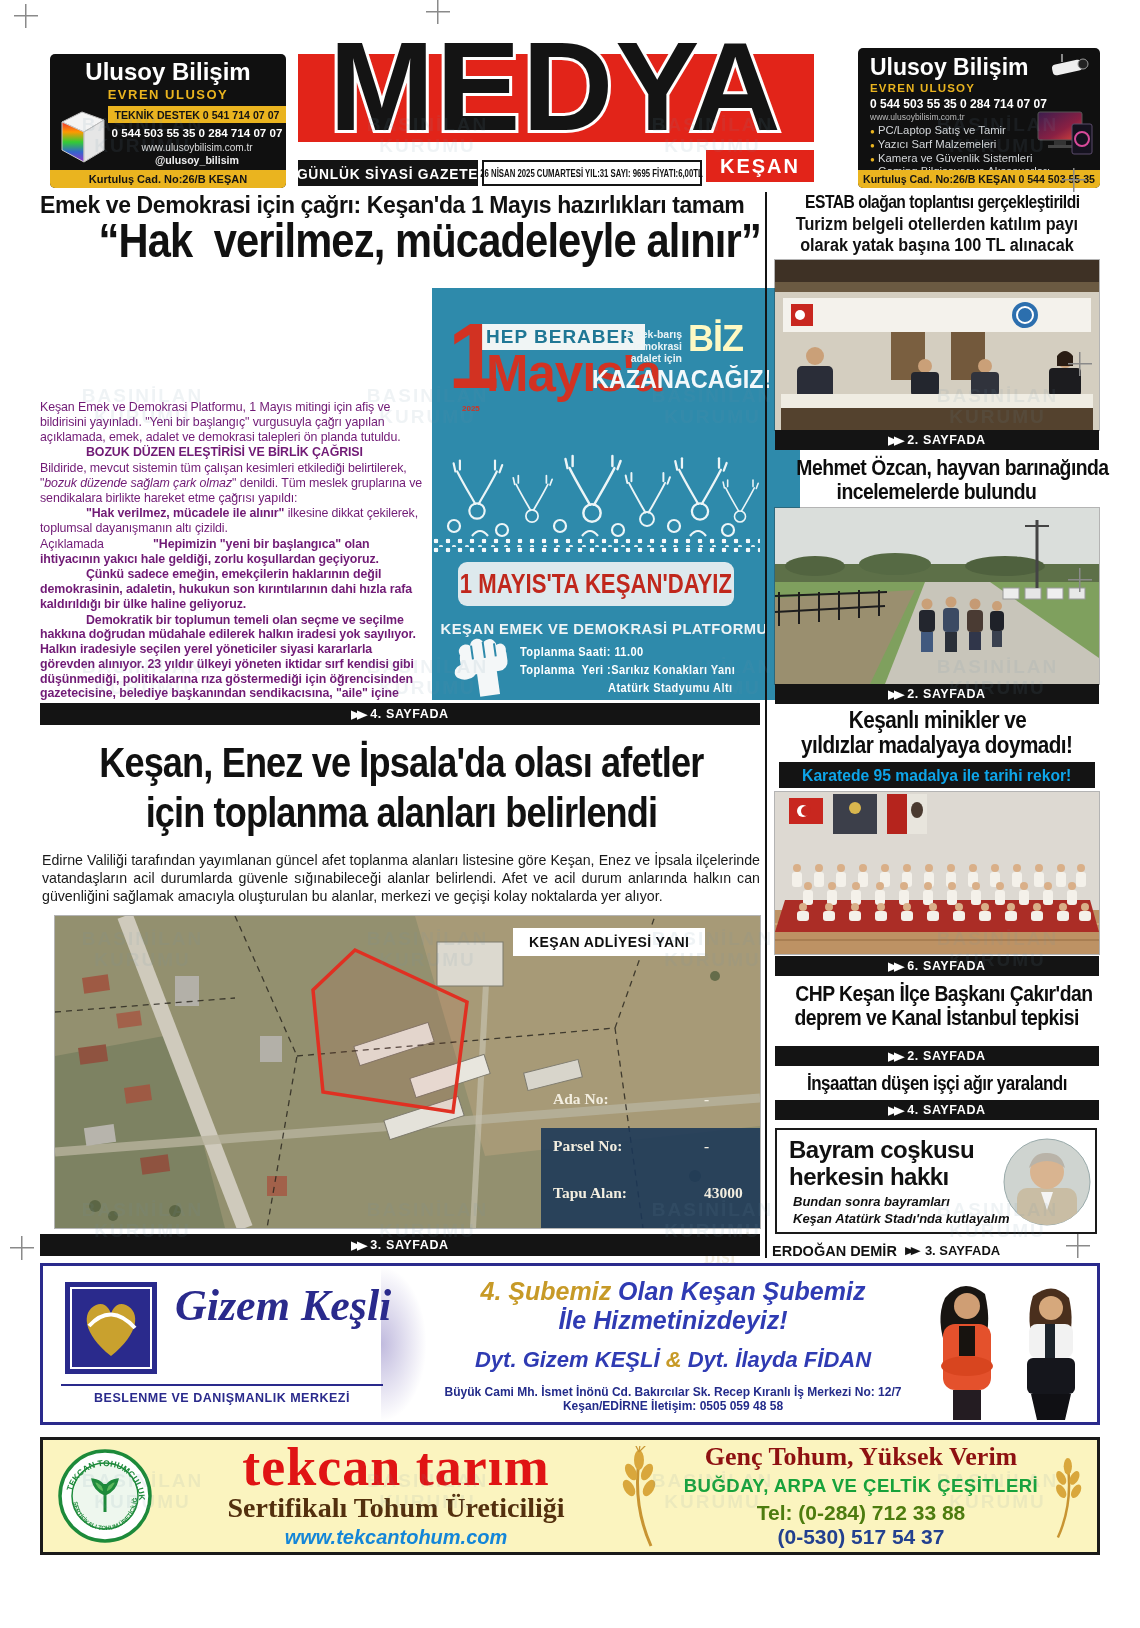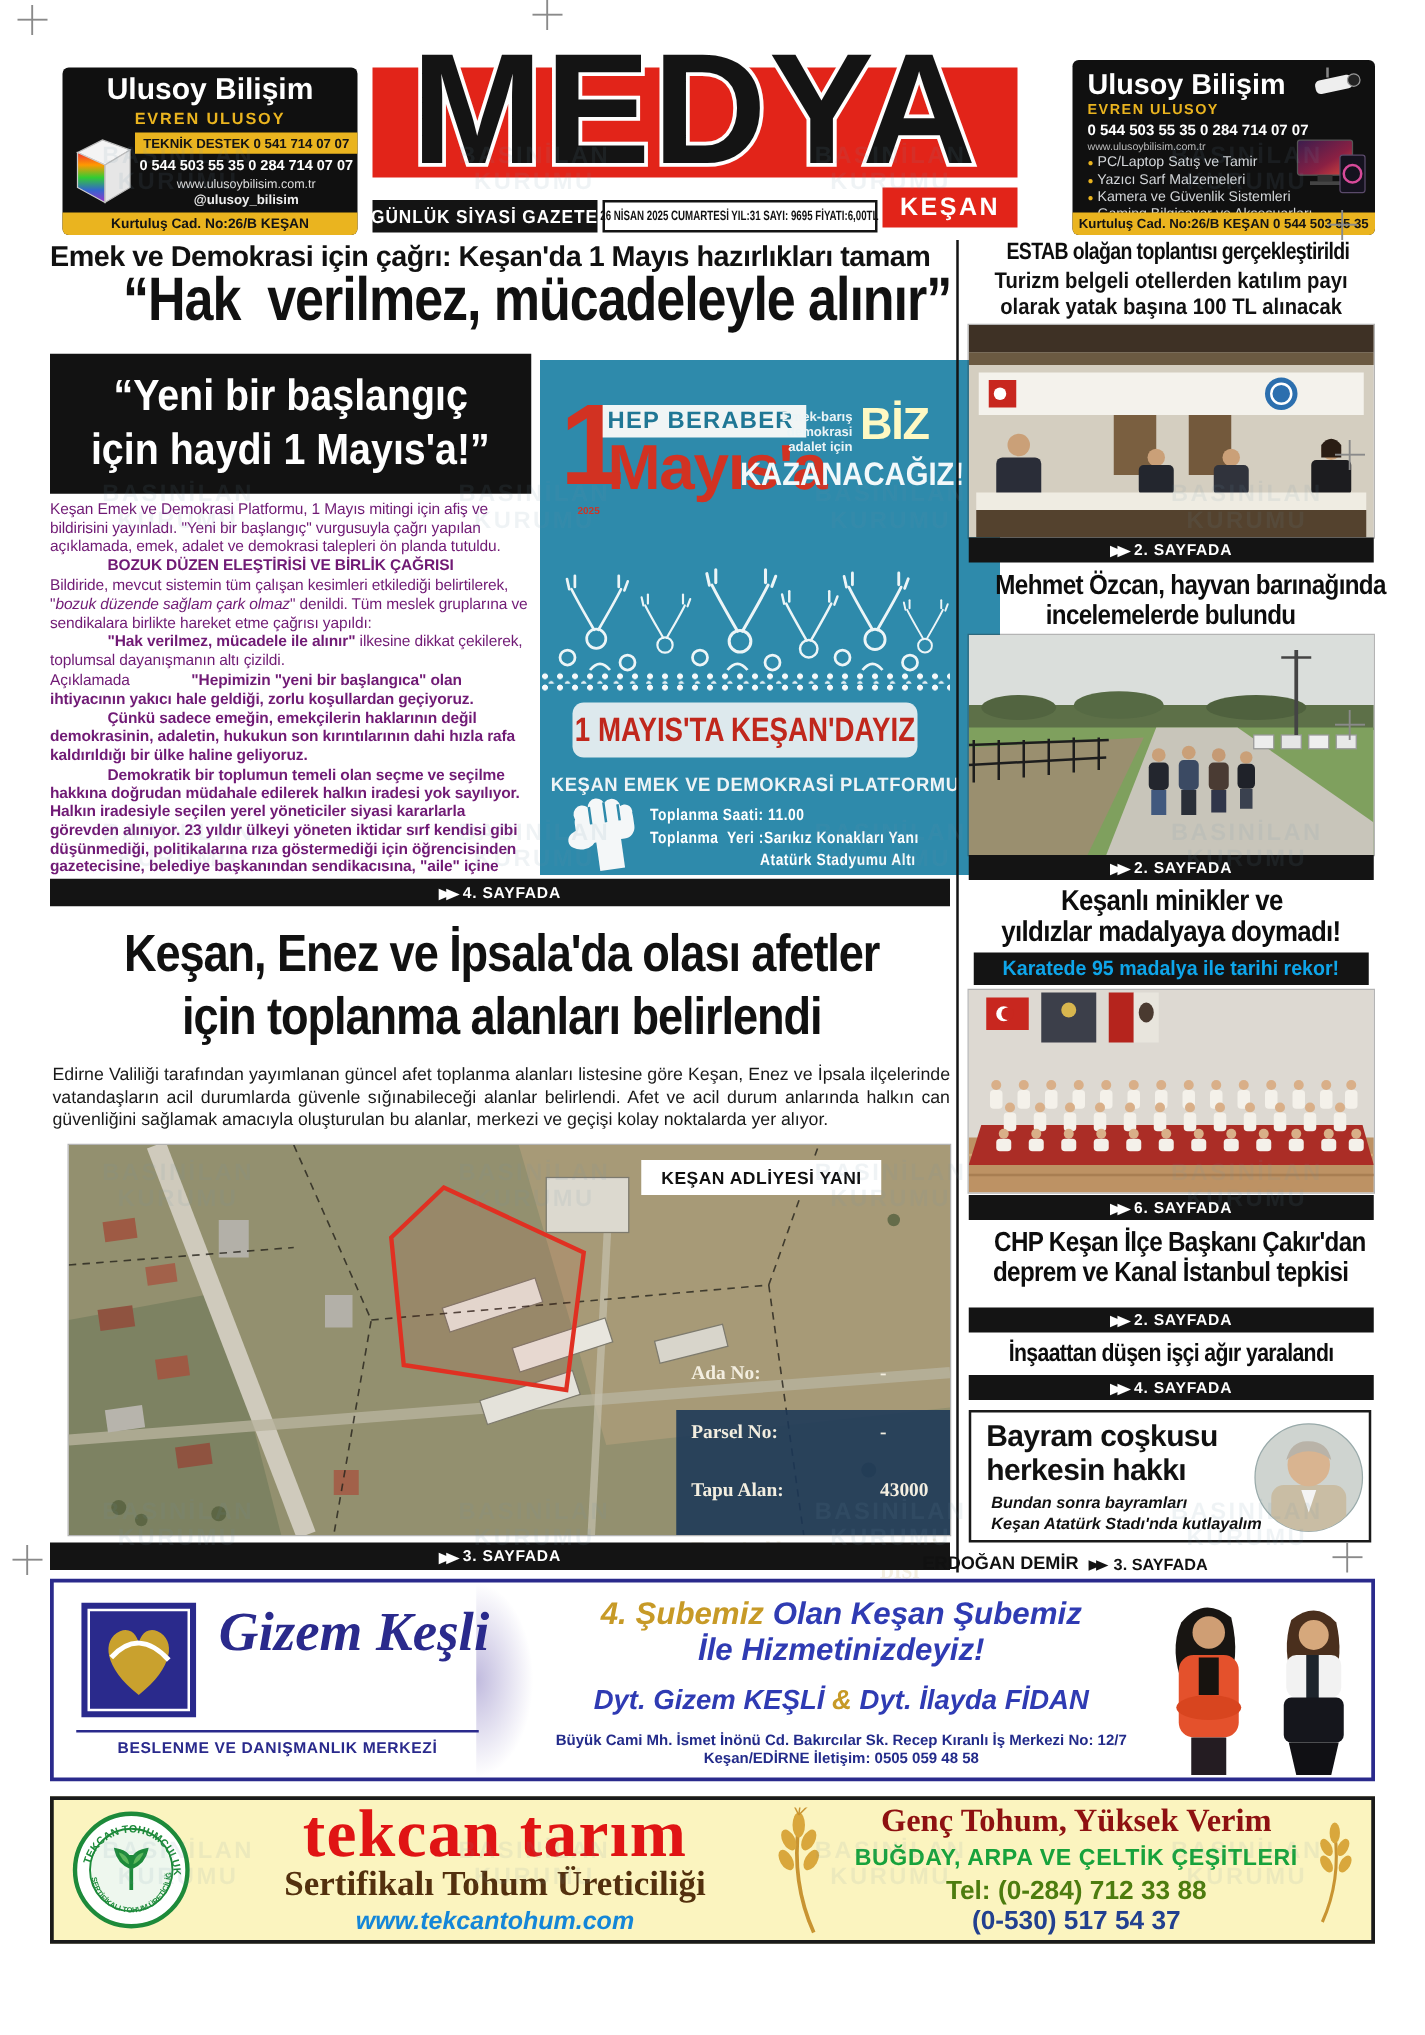--- a/index.html
+++ b/index.html
@@ -133,24 +133,20 @@
       <rect x="18" y="34" width="12" height="5" fill="#333"></rect>
         <rect x="12" y="39" width="24" height="3" fill="#444"></rect>
       <rect x="36" y="18" width="20" height="30" rx="2" fill="#15121f" stroke="#5a4a6a"></rect>
       <circle cx="46" cy="33" r="7" fill="none" stroke="#d84a9a" stroke-width="2"></circle>
     </svg>
   </div>
 
   <div class="x kicker nw" style="left:40px;top:192px;width:722px;">Emek ve Demokrasi için çağrı: Keşan'da 1 Mayıs hazırlıkları tamam</div>
   <div class="x mainhead" style="left:40px;top:216px;width:722px;">
     <span class="sx" style="transform:scaleX(.85);">“Hak  verilmez, mücadeleyle alınır”</span>
-  </div>
-  <div class="x blackbox" style="left:40px;top:283px;width:385px;height:112px;display:flex;flex-direction:column;justify-content:center;">
-    <div><span class="sx" style="transform:scaleX(.9);">“Yeni bir başlangıç</span></div>
-    <div><span class="sx" style="transform:scaleX(.9);">için haydi 1 Mayıs'a!”</span></div>
   </div>
   <div class="x body-col" style="left:40px;top:400px;width:386px;height:300px;overflow:hidden;">
     <p><span>Keşan Emek ve Demokrasi Platformu, 1 Mayıs mitingi için afiş ve bildirisini yayınladı. "Yeni bir başlangıç" vurgusuyla çağrı yapılan açıklamada, emek, adalet ve demokrasi talepleri ön planda tutuldu.</span></p>
     <p><span class="b">BOZUK DÜZEN ELEŞTİRİSİ VE BİRLİK ÇAĞRISI</span></p>
     <p><span>Bildiride, mevcut sistemin tüm çalışan kesimleri etkilediği belirtilerek, "</span><span class="i">bozuk düzende sağlam çark olmaz</span><span>" denildi. Tüm meslek gruplarına ve sendikalara birlikte hareket etme çağrısı yapıldı:</span></p>
     <p><span class="b">"Hak verilmez, mücadele ile alınır"</span><span> ilkesine dikkat çekilerek, toplumsal dayanışmanın altı çizildi.</span></p>
     <p><span>Açıklamada </span><span class="b">"Hepimizin "yeni bir başlangıca" olan ihtiyacının yakıcı hale geldiği, zorlu koşullardan geçiyoruz.</span></p>
     <p><span class="b">Çünkü sadece emeğin, emekçilerin haklarının değil demokrasinin, adaletin, hukukun son kırıntılarının dahi hızla rafa kaldırıldığı bir ülke haline geliyoruz.</span></p>
     <p><span class="b">Demokratik bir toplumun temeli olan seçme ve seçilme hakkına doğrudan müdahale edilerek halkın iradesi yok sayılıyor. Halkın iradesiyle seçilen yerel yöneticiler siyasi kararlarla görevden alınıyor. 23 yıldır ülkeyi yöneten iktidar sırf kendisi gibi düşünmediği, politikalarına rıza göstermediği için öğrencisinden gazetecisine, belediye başkanından sendikacısına, "aile" içine hapsedilmeye çalışılan kadınlara kadar her kesime adeta savaş açıyor."</span></p>
   </div>
@@ -498,21 +494,21 @@
           <circle cx="44" cy="46" r="43"></circle>
         </clipPath>
       <g clip-path="url(#pc)">
         <rect x="14" y="52" width="60" height="40" rx="10" fill="#c9bda4"></rect>
         <polygon points="38,56 50,56 44,74" fill="#f4f4f4"></polygon>
         <circle cx="44" cy="36" r="17" fill="#d9b490"></circle>
         <path d="M26 32 q4 -16 18 -15 q15 0 18 15 q-8 -7 -18 -7 q-10 0 -18 7z" fill="#b9b3a8"></path>
       </g>
     </svg>
   </div>
-  <div class="x" style="left:738px;top:1243px;width:322px;display:flex;align-items:center;gap:8px;">
+  <div class="x" style="left:772px;top:1243px;width:322px;display:flex;gap:8px;">
     <span style="font-size:14.5px;font-weight:800;">ERDOĞAN DEMİR</span>
     <span class="tri" style="color:#141414;">▶▶</span>
     <span style="font-size:13px;font-weight:800;">3. SAYFADA</span>
   </div>
 
   <div class="x gizem" style="left:40px;top:1263px;width:1060px;height:162px;box-sizing:border-box;">
     <div class="x" style="left:338px;top:0;width:46px;height:156px;background:radial-gradient(ellipse at left,rgba(75,58,160,.35),rgba(75,58,160,0) 70%);"></div>
     <svg class="x" style="left:22px;top:16px;" width="92" height="92" viewBox="0 0 92 92">
       <rect width="92" height="92" fill="#2a2a8c"></rect>
         <rect x="6" y="6" width="80" height="80" fill="none" stroke="#fff" stroke-width="2"></rect>

